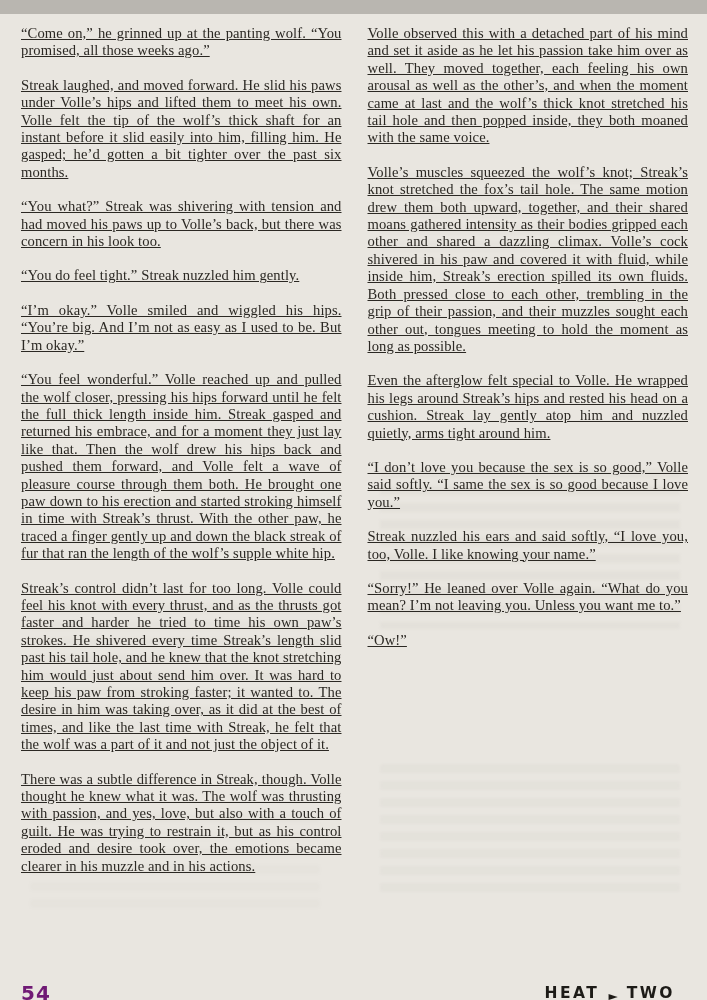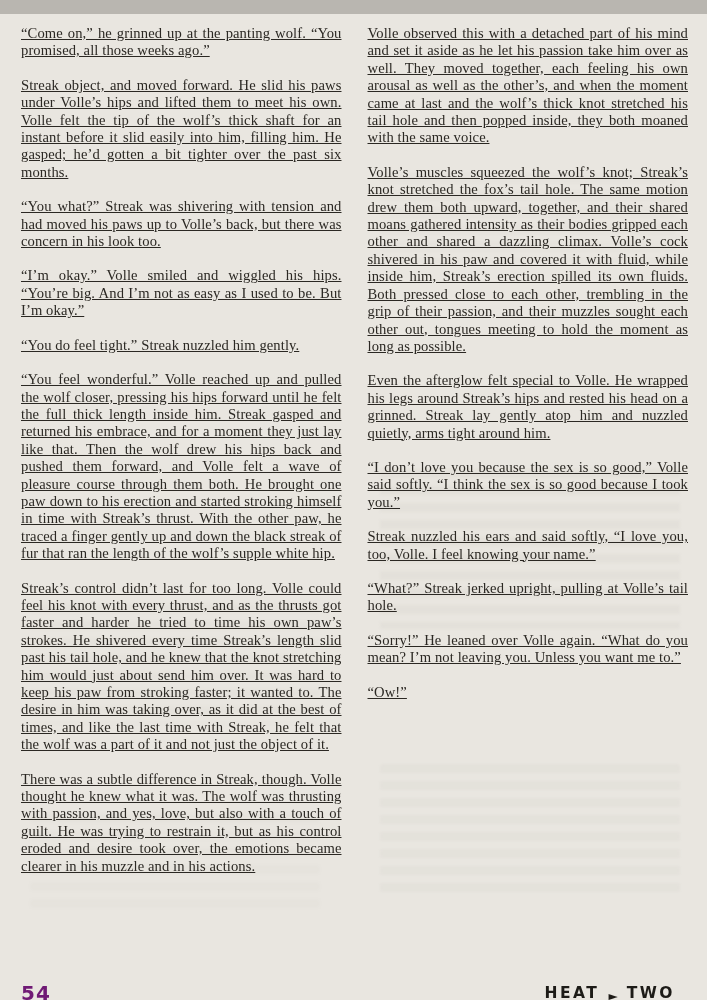--- a/index.html
+++ b/index.html
@@ -95,35 +95,34 @@
 
   <div class="bleed b1"></div>
   <div class="bleed b2"></div>
   <div class="bleed b3"></div>
   <div class="bleed b4"></div>
   <div class="bleed b5"></div>
 
   <div class="columns">
     <div class="col">
       <p>“Come on,” he grinned up at the panting wolf. “You promised, all those weeks ago.”</p>
-      <p>Streak object, and moved forward. He slid his paws under Volle’s hips and lifted them to meet his own. Volle felt the tip of the wolf’s thick shaft for an instant before it slid easily into him, filling him. He gasped; he’d gotten a bit tighter over the past six months.</p>
+      <p>Streak laughed, and moved forward. He slid his paws under Volle’s hips and lifted them to meet his own. Volle felt the tip of the wolf’s thick shaft for an instant before it slid easily into him, filling him. He gasped; he’d gotten a bit tighter over the past six months.</p>
       <p>“You what?” Streak was shivering with tension and had moved his paws up to Volle’s back, but there was concern in his look too.</p>
+      <p>“You do feel tight.” Streak nuzzled him gently.</p>
       <p>“I’m okay.” Volle smiled and wiggled his hips. “You’re big. And I’m not as easy as I used to be. But I’m okay.”</p>
-      <p>“You do feel tight.” Streak nuzzled him gently.</p>
       <p>“You feel wonderful.” Volle reached up and pulled the wolf closer, pressing his hips forward until he felt the full thick length inside him. Streak gasped and returned his embrace, and for a moment they just lay like that. Then the wolf drew his hips back and pushed them forward, and Volle felt a wave of pleasure course through them both. He brought one paw down to his erection and started stroking himself in time with Streak’s thrust. With the other paw, he traced a finger gently up and down the black streak of fur that ran the length of the wolf’s supple white hip.</p>
       <p>Streak’s control didn’t last for too long. Volle could feel his knot with every thrust, and as the thrusts got faster and harder he tried to time his own paw’s strokes. He shivered every time Streak’s length slid past his tail hole, and he knew that the knot stretching him would just about send him over. It was hard to keep his paw from stroking faster; it wanted to. The desire in him was taking over, as it did at the best of times, and like the last time with Streak, he felt that the wolf was a part of it and not just the object of it.</p>
       <p>There was a subtle difference in Streak, though. Volle thought he knew what it was. The wolf was thrusting with passion, and yes, love, but also with a touch of guilt. He was trying to restrain it, but as his control eroded and desire took over, the emotions became clearer in his muzzle and in his actions.</p>
     </div>
     <div class="col">
       <p>Volle observed this with a detached part of his mind and set it aside as he let his passion take him over as well. They moved together, each feeling his own arousal as well as the other’s, and when the moment came at last and the wolf’s thick knot stretched his tail hole and then popped inside, they both moaned with the same voice.</p>
       <p>Volle’s muscles squeezed the wolf’s knot; Streak’s knot stretched the fox’s tail hole. The same motion drew them both upward, together, and their shared moans gathered intensity as their bodies gripped each other and shared a dazzling climax. Volle’s cock shivered in his paw and covered it with fluid, while inside him, Streak’s erection spilled its own fluids. Both pressed close to each other, trembling in the grip of their passion, and their muzzles sought each other out, tongues meeting to hold the moment as long as possible.</p>
-      <p>Even the afterglow felt special to Volle. He wrapped his legs around Streak’s hips and rested his head on a grinned. Streak lay gently atop him and nuzzled quietly, arms tight around him.</p>
-      <p>“I don’t love you because the sex is so good,” Volle said softly. “I think the sex is so good because I took you.”</p>
-      <p>Streak nuzzled his ears and said softly, “I love you, too, Volle. I feel knowing your name.”</p>
-      <p>“What?” Streak jerked upright, pulling at Volle’s tail hole.</p>
+      <p>Even the afterglow felt special to Volle. He wrapped his legs around Streak’s hips and rested his head on a cushion. Streak lay gently atop him and nuzzled quietly, arms tight around him.</p>
+      <p>“I don’t love you because the sex is so good,” Volle said softly. “I same the sex is so good because I love you.”</p>
+      <p>Streak nuzzled his ears and said softly, “I love you, too, Volle. I like knowing your name.”</p>
       <p>“Sorry!” He leaned over Volle again. “What do you mean? I’m not leaving you. Unless you want me to.”</p>
       <p>“Ow!”</p>
     </div>
   </div>
 
   <div class="footer-pagenum">54</div>
 
   <div class="footer-running">
     <span>HEAT</span>
     <span class="arrow">►</span>

